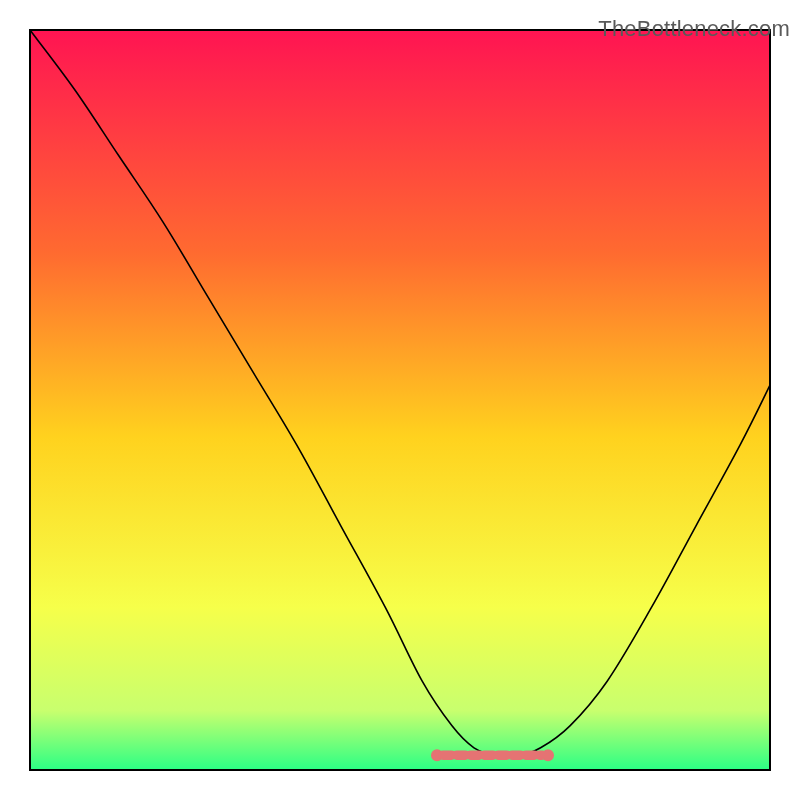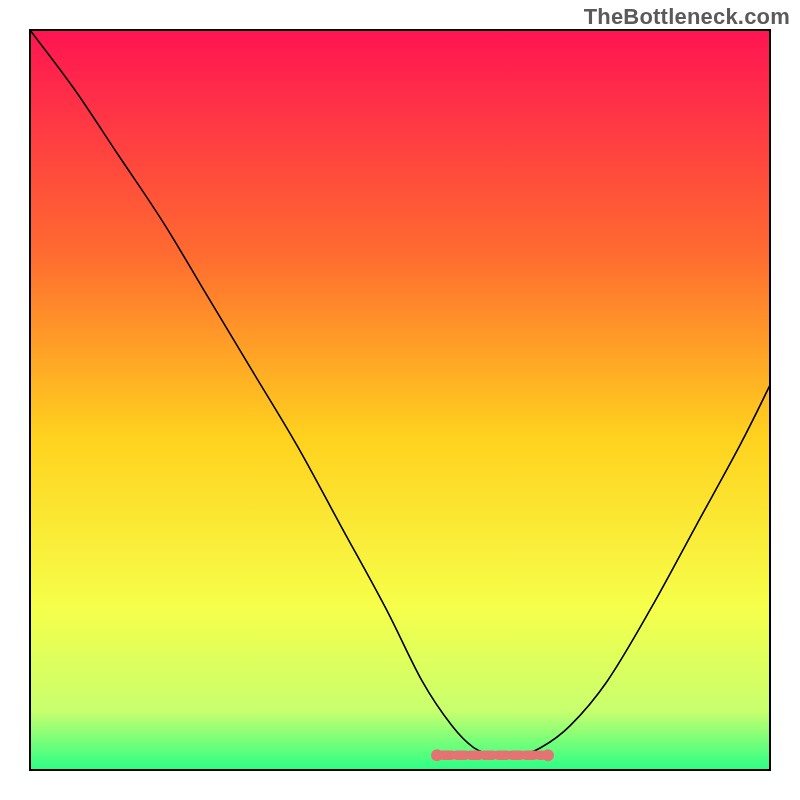--- a/index.html
+++ b/index.html
@@ -10,25 +10,25 @@
     background: #ffffff;
     font-family: Arial, Helvetica, sans-serif;
   }
   .container {
     position: relative;
     width: 800px;
     height: 800px;
   }
   .watermark {
     position: absolute;
-    top: 4px;
+    top: 16px;
     right: 10px;
     color: #5a5a5a;
     font-size: 22px;
-    font-weight: 700;
+    font-weight: 400;
     z-index: 10;
     letter-spacing: 0.2px;
   }
   svg {
     position: absolute;
     top: 0;
     left: 0;
   }
 </style>
 </head>

